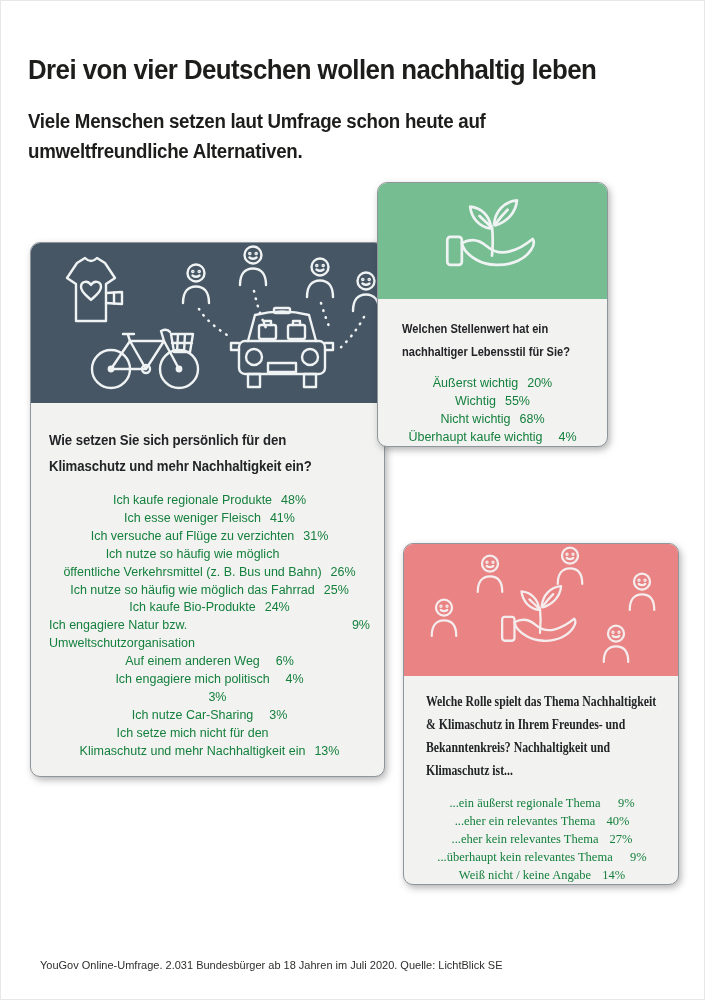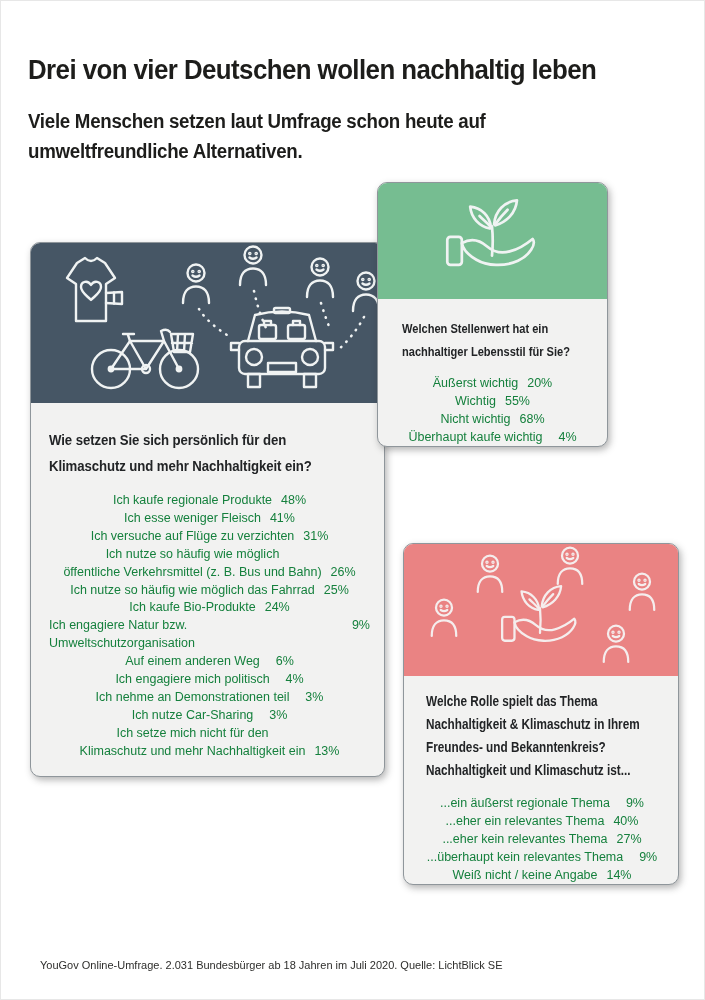--- a/index.html
+++ b/index.html
@@ -19,21 +19,21 @@
   .card-header{display:block;}
   .card-header svg{display:block;}
   #card-engagement{left:30px;top:242px;width:353px;height:533px;}
   #card-engagement .card-header{height:160px;}
   #card-engagement .card-body{padding:0 14px 0 18px;}
   #card-importance{left:377px;top:182px;width:229px;height:263px;}
   #card-importance .card-header{height:116px;}
   #card-importance .card-body{padding:0 24px;}
   #card-social{left:403px;top:543px;width:274px;height:340px;}
   #card-social .card-header{height:132px;}
-  #card-social .card-body{padding:0 20px 12px 22px;}
+  #card-social .card-body{padding:0 20px 12px 22px;font-family:Liberation Serif, serif;}
   .question{font-weight:bold;color:#222426;transform-origin:0 0;}
   #card-engagement .question{margin:24px 0 13px;font-size:15px;line-height:26px;
         width:360px;transform:scaleX(0.88);letter-spacing:-0.1px;}
   #card-importance .question{margin:18px 0 12px;font-size:13.5px;line-height:23px;
         width:244px;transform:scaleX(0.82);}
   #card-social .question{margin:14px 0 13px;font-size:14px;line-height:23px;
         width:287px;transform:scaleX(0.84);}
   .row{display:flex;justify-content:center;align-items:baseline;
        font-size:12.5px;line-height:17.9px;color:#15803d;}
   .row .val{text-align:right;min-width:34px;}
@@ -165,21 +165,20 @@
           </div>
         <div class="row">
             <span>Auf einem anderen Weg</span>
             <span class="val">6%</span>
           </div>
         <div class="row">
             <span>Ich engagiere mich politisch</span>
             <span class="val">4%</span>
           </div>
         <div class="row">
-            <span>Ich nehme an Demonstrationen teil</span>
             <span class="val">3%</span>
           </div>
         <div class="row">
             <span>Ich nutze Car-Sharing</span>
             <span class="val">3%</span>
           </div>
         <div class="row">
             <span>Ich setze mich nicht für den</span>
             <span class="val"></span>
           </div>

